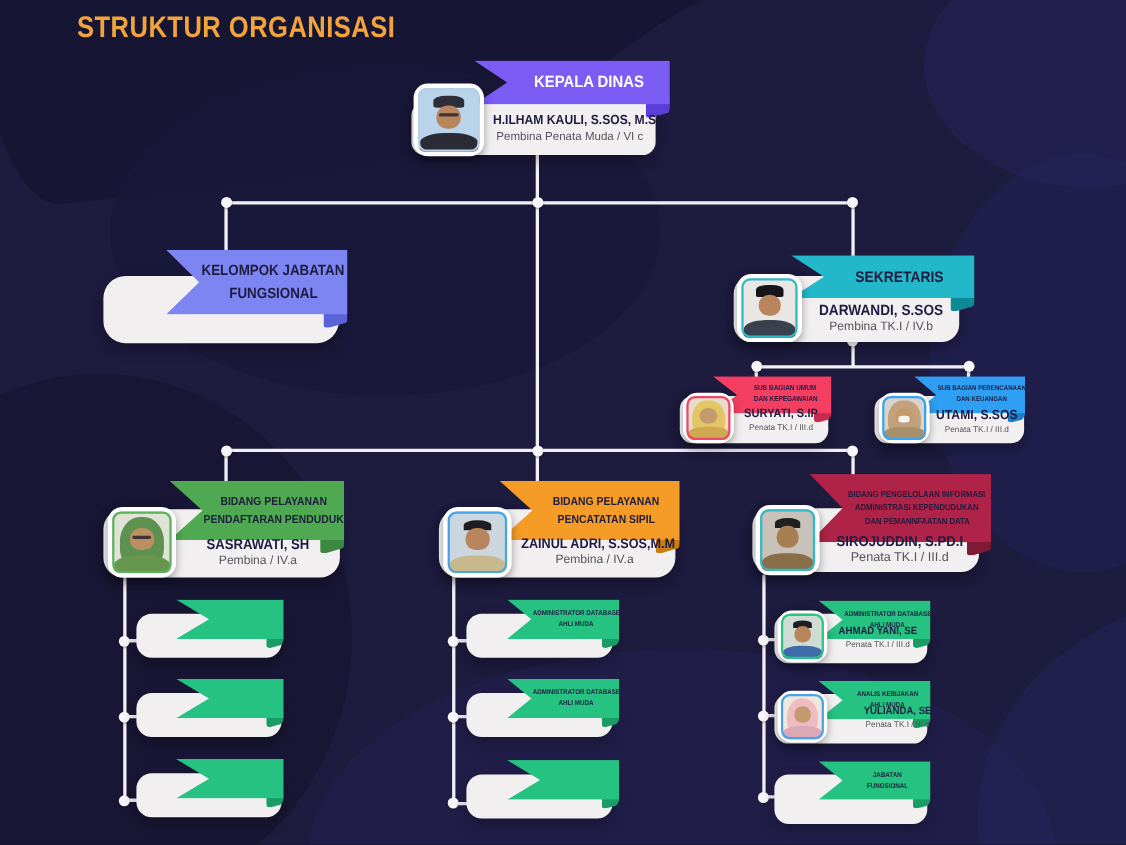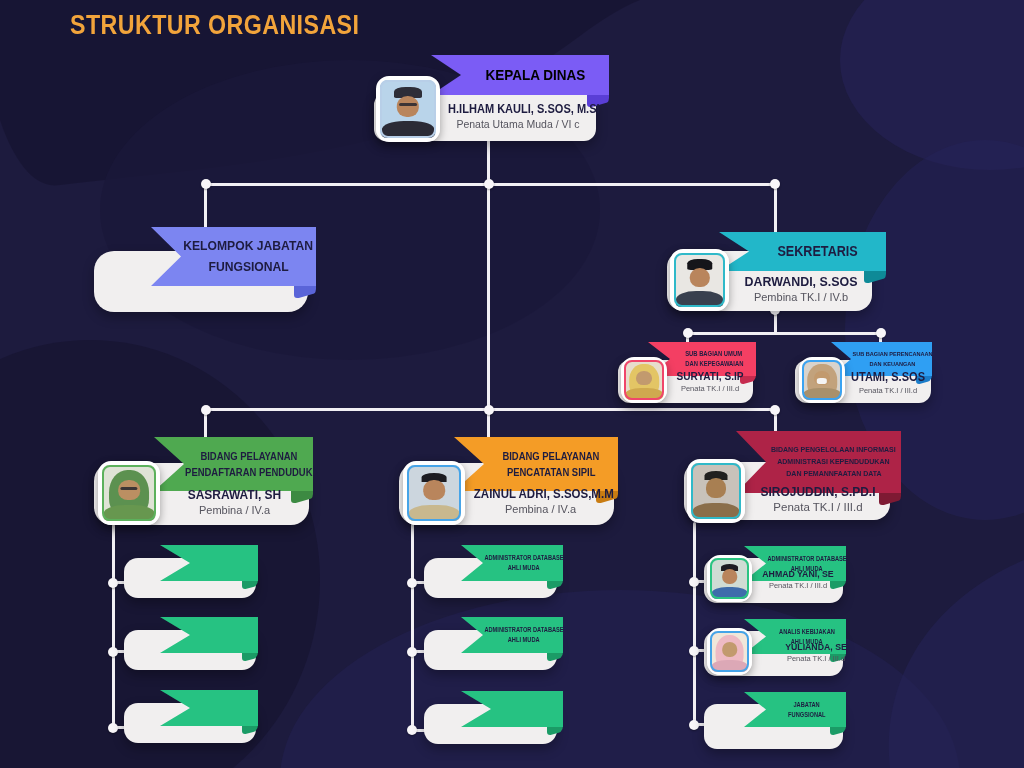--- a/index.html
+++ b/index.html
@@ -11,21 +11,21 @@
   
   .ln{position:absolute;background:#F2F0F4;border-radius:2px;z-index:1;}
   .dot{position:absolute;width:10px;height:10px;border-radius:50%;background:#F8F6F9;
        transform:translate(-50%,-50%);z-index:1;box-shadow:0 1px 2px rgba(0,0,0,.35);}
   
   .box{position:absolute;background:#F1EFEF;border-radius:16px;z-index:2;box-shadow:0 5px 12px rgba(0,0,0,.30);}
   .banner{position:absolute;display:flex;flex-direction:column;align-items:center;justify-content:center;
           box-sizing:border-box;padding-left:30px;z-index:4;color:#1E1C40;font-weight:700;text-align:center;
           clip-path:polygon(0 0,100% 0,100% 100%,0 100%,30px 50%);}
   .banner .bl{display:block;transform:scaleX(.9);white-space:nowrap;line-height:1.55;}
-  .banner.white{color:#000000;}
+  .banner.white{color:#ffffff;}
   .fold{position:absolute;width:22px;height:13px;z-index:3;border-radius:0 0 9px 3px;
         clip-path:polygon(0 0,100% 0,100% 62%,22% 100%,0 100%);}
   .fold.sm{width:16px;height:9px;}
   .photo{position:absolute;z-index:5;border:4px solid #fff;border-radius:13px;box-sizing:border-box;
          box-shadow:0 3px 8px rgba(0,0,0,.35);}
   .photo .ring{position:absolute;inset:0;border:2px solid var(--ring,#9ad);border-radius:8px;z-index:7;}
   .av{position:absolute;inset:0;overflow:hidden;border-radius:7px;background:var(--bg,#dde);}
   .av div{position:absolute;}
   .av .hij{left:50%;top:9%;width:74%;height:86%;transform:translateX(-50%);background:var(--top);border-radius:46% 46% 40% 40%;}
   .av .cap{left:50%;top:12%;width:50%;height:19%;transform:translateX(-50%);background:var(--top);border-radius:42% 42% 14% 14%;}
@@ -108,21 +108,21 @@
       <div class="av" style="--bg:#b9d4ea;--top:#2e2e38;--skin:#b9855c;--body:#2b2b36">
         <div class="cap"></div>
           <div class="head"></div>
           <div class="gl"></div>
           <div class="body"></div>
       </div>
         <div class="ring"></div>
     </div>
     <div class="ctext" style="left:442px;top:102px;width:152px">
       <div class="nm" style="font-size:12px">H.ILHAM KAULI, S.SOS, M.SI</div>
-      <div class="rk" style="font-size:10.5px">Penata Utama Muda / VI c</div>
+      <div class="rk" style="font-size:10.5px">Pembina Penata Muda / VI c</div>
     </div>
   </div>
 
   <div>
     <div class="box" style="left:94px;top:251px;width:214px;height:61px;border-radius:20px"></div>
     <div class="banner" style="left:151px;top:227px;width:165px;height:59px;background:#7C85F1;font-size:13.5px">
       <span class="bl">KELOMPOK JABATAN</span>
       <span class="bl">FUNGSIONAL</span>
     </div>
     <div class="fold" style="left:294px;top:285px;background:#5A64D8"></div>

